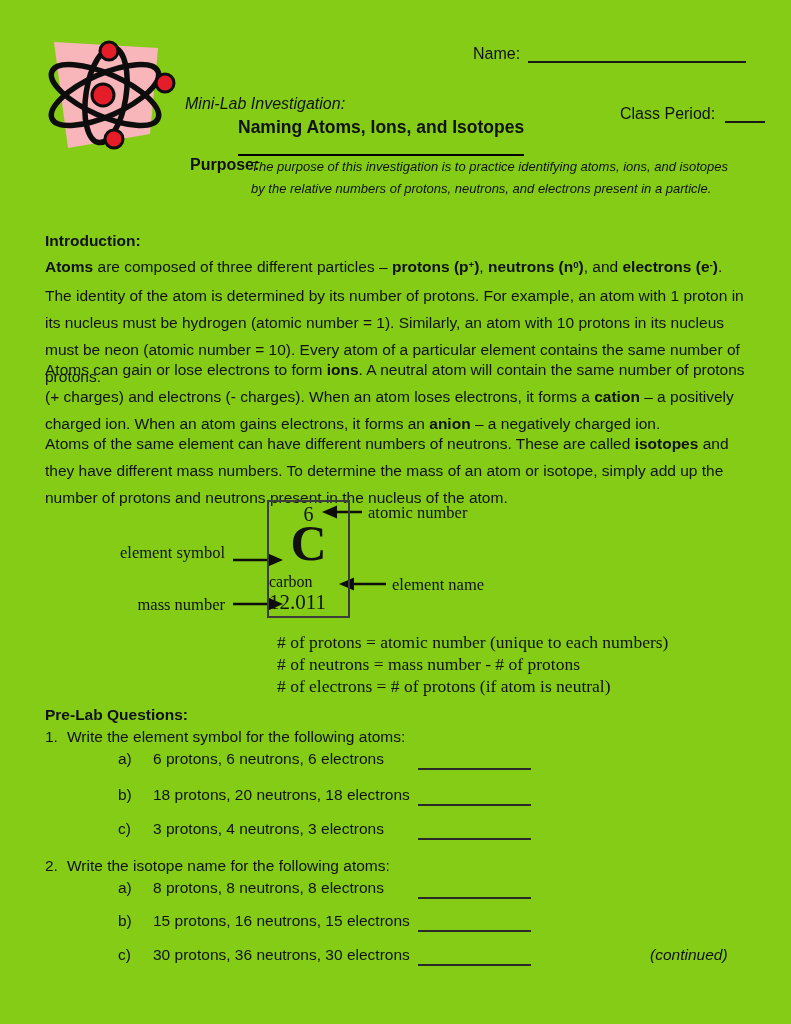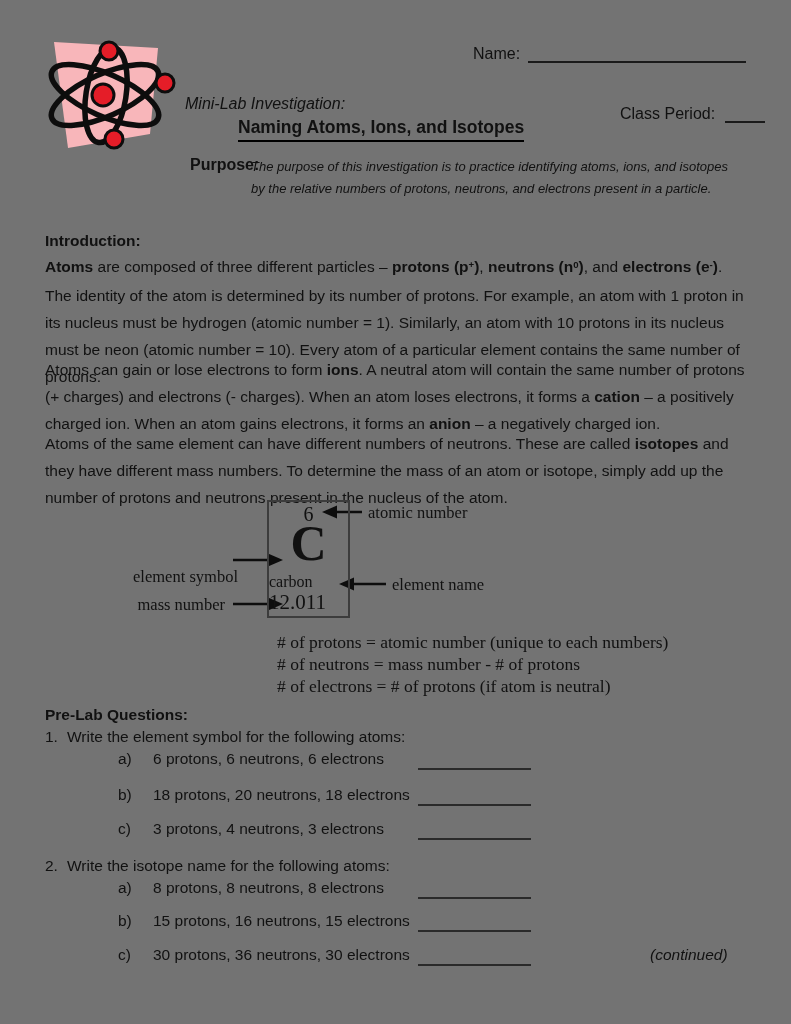--- a/index.html
+++ b/index.html
@@ -1,33 +1,33 @@
 <!DOCTYPE html>
 <html><head>
 <meta charset="utf-8">
 <style>
   html,body{margin:0;padding:0;background:#fff;}
   .page{
-    position:relative;width:791px;height:1024px;background:#737373;
+    position:relative;width:791px;height:1024px;background:#84cc16;
     font-family:"Liberation Sans",sans-serif;color:#111;overflow:hidden;
   }
   .abs{position:absolute;}
   .b{font-weight:bold;}
   .sup{font-size:0.62em;position:relative;top:-0.45em;}
   .serif{font-family:"Liberation Serif",serif;}
 
   
   .name-row{left:473px;top:44px;display:flex;align-items:flex-end;font-size:16px;}
   .name-blank{width:218px;height:17px;border-bottom:2px solid #1a1a1a;margin-left:8px;}
   .class-row{left:620px;top:66px;display:flex;align-items:center;font-size:16px;margin-top:38px;}
   .class-blank{width:40px;height:17px;border-bottom:2px solid #1a1a1a;margin-left:10px;}
 
   
   .minilab{left:185px;top:95px;font-size:16px;font-style:italic;}
-  .main-title{left:238px;top:117px;font-size:17.5px;font-weight:bold;border-bottom:2px solid #000;padding-bottom:2px;}
+  .main-title{left:238px;top:117px;font-size:17.5px;font-weight:bold;border-bottom:2px solid #000;padding-bottom:16px;}
 
   
   .purpose-label{left:190px;top:156px;font-size:16px;font-weight:bold;}
   .purpose-text{left:251px;top:156px;width:492px;font-size:13px;font-style:italic;line-height:22px;}
 
   
   .intro-heading{left:45px;top:232px;font-size:15.5px;font-weight:bold;}
   .para{left:45px;width:706px;font-size:15.5px;line-height:27px;}
   .para1{top:253px;} .para2{top:356px;} .para3{top:430px;}
 
@@ -123,21 +123,21 @@
     </svg>
 
     <div class="el-box">
       <div class="el-num">6</div>
       <div class="el-sym">C</div>
       <div class="el-name">carbon</div>
       <div class="el-mass">12.011</div>
     </div>
 
     <div class="dlabel" style="left:368px;top:8px;">atomic number</div>
-    <div class="dlabel dlabel-left" style="top:72px;margin-left:13px;">element symbol</div>
+    <div class="dlabel dlabel-left" style="top:48px;">element symbol</div>
     <div class="dlabel" style="left:392px;top:80px;">element name</div>
     <div class="dlabel dlabel-left" style="top:100px;">mass number</div>
   </div>
 
   <div class="abs formulas serif">
     <div># of protons = atomic number (unique to each numbers)</div>
     <div># of neutrons = mass number - # of protons</div>
     <div># of electrons = # of protons (if atom is neutral)</div>
   </div>
 

